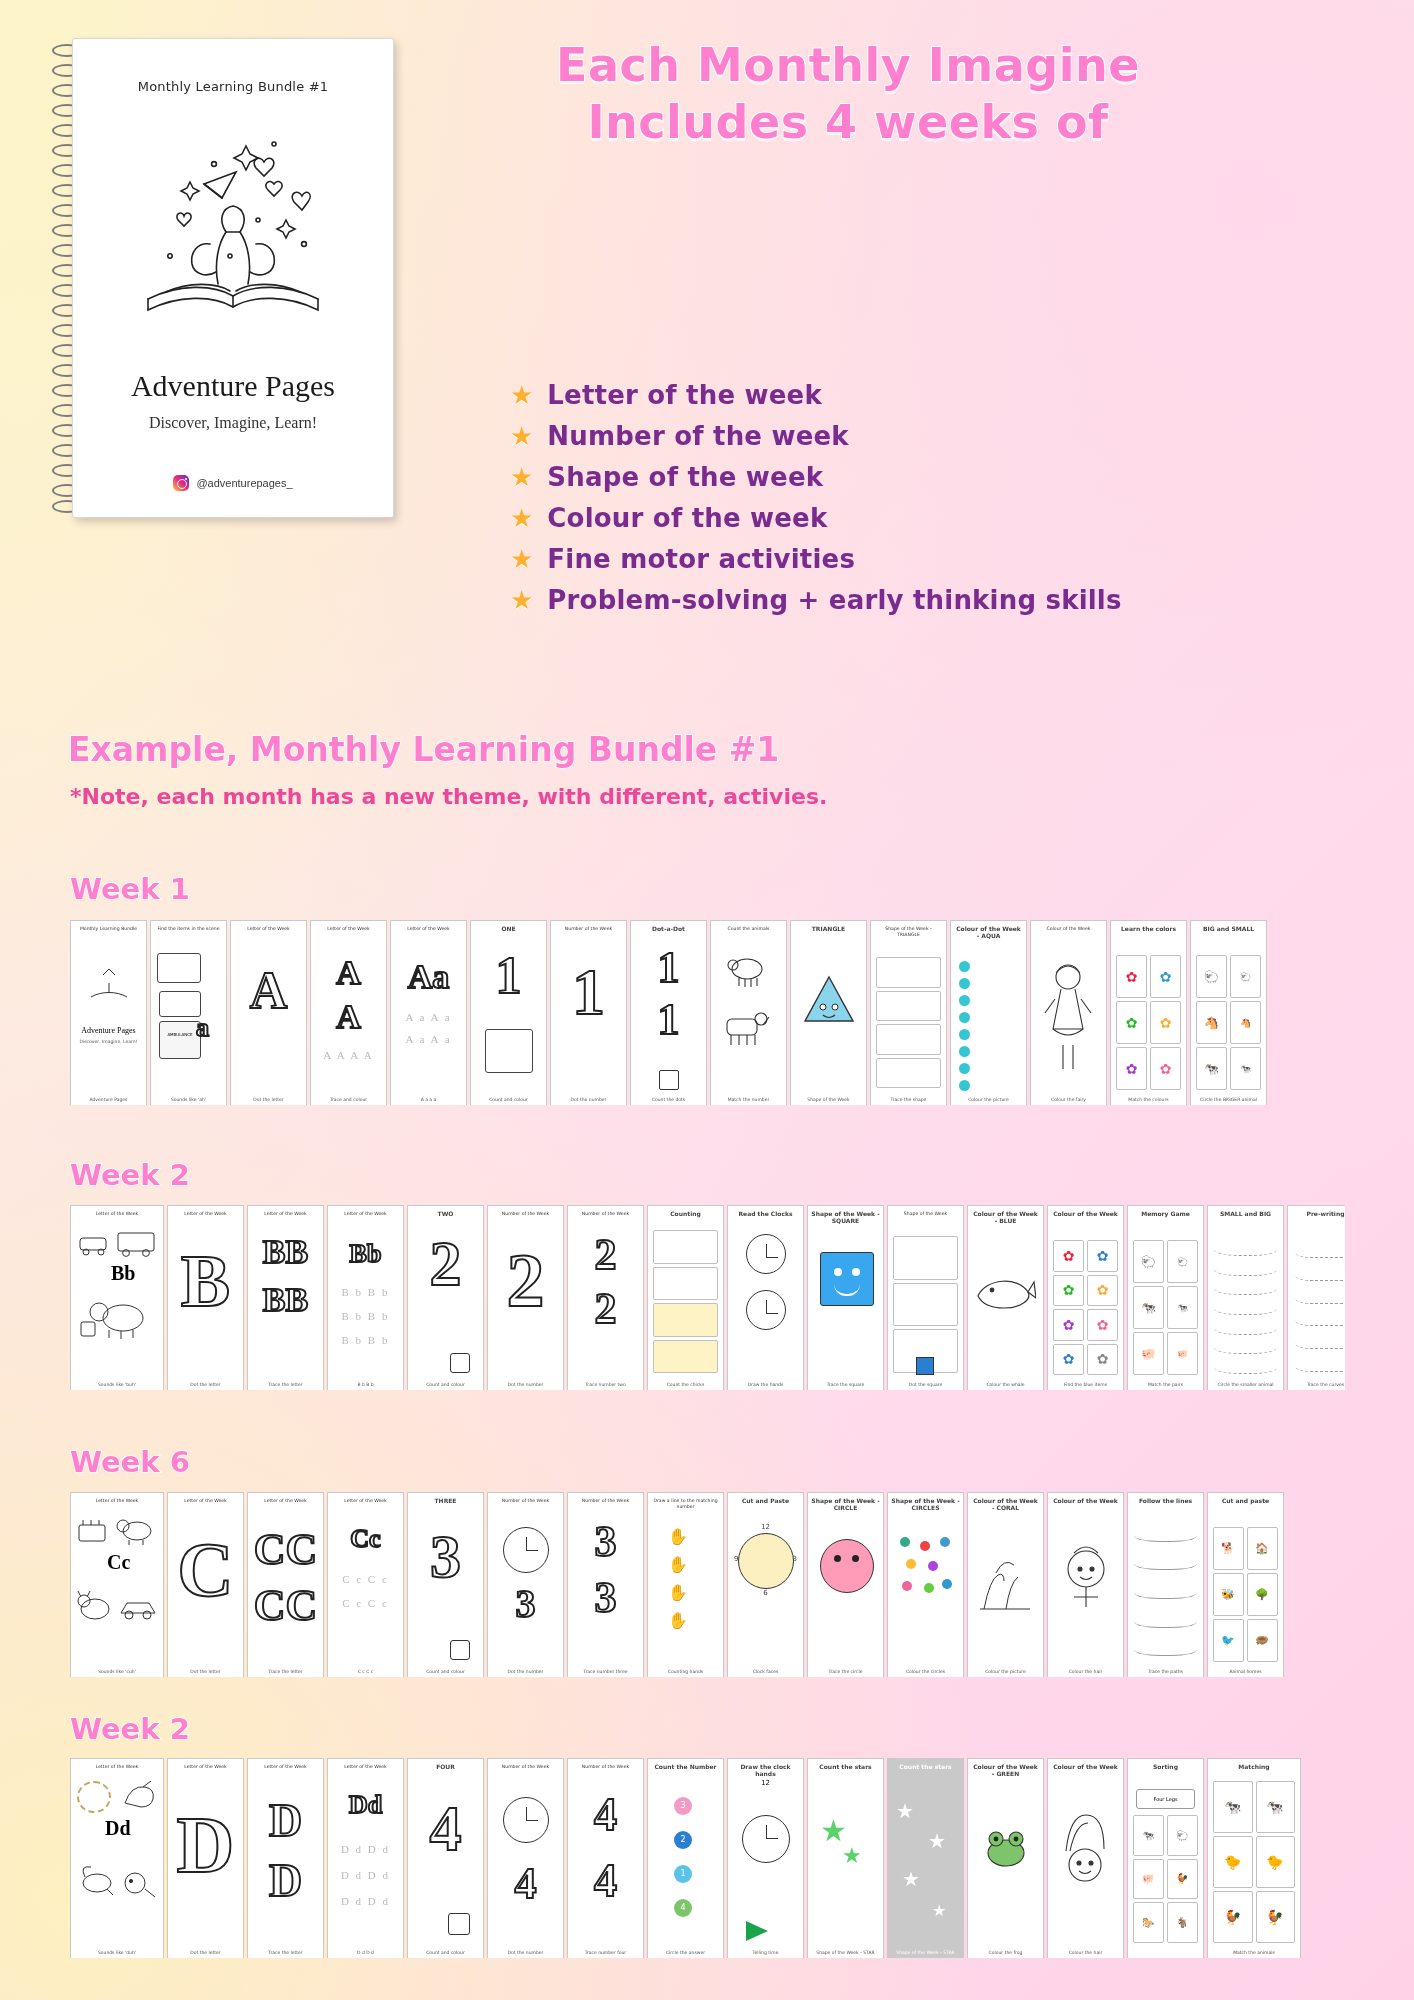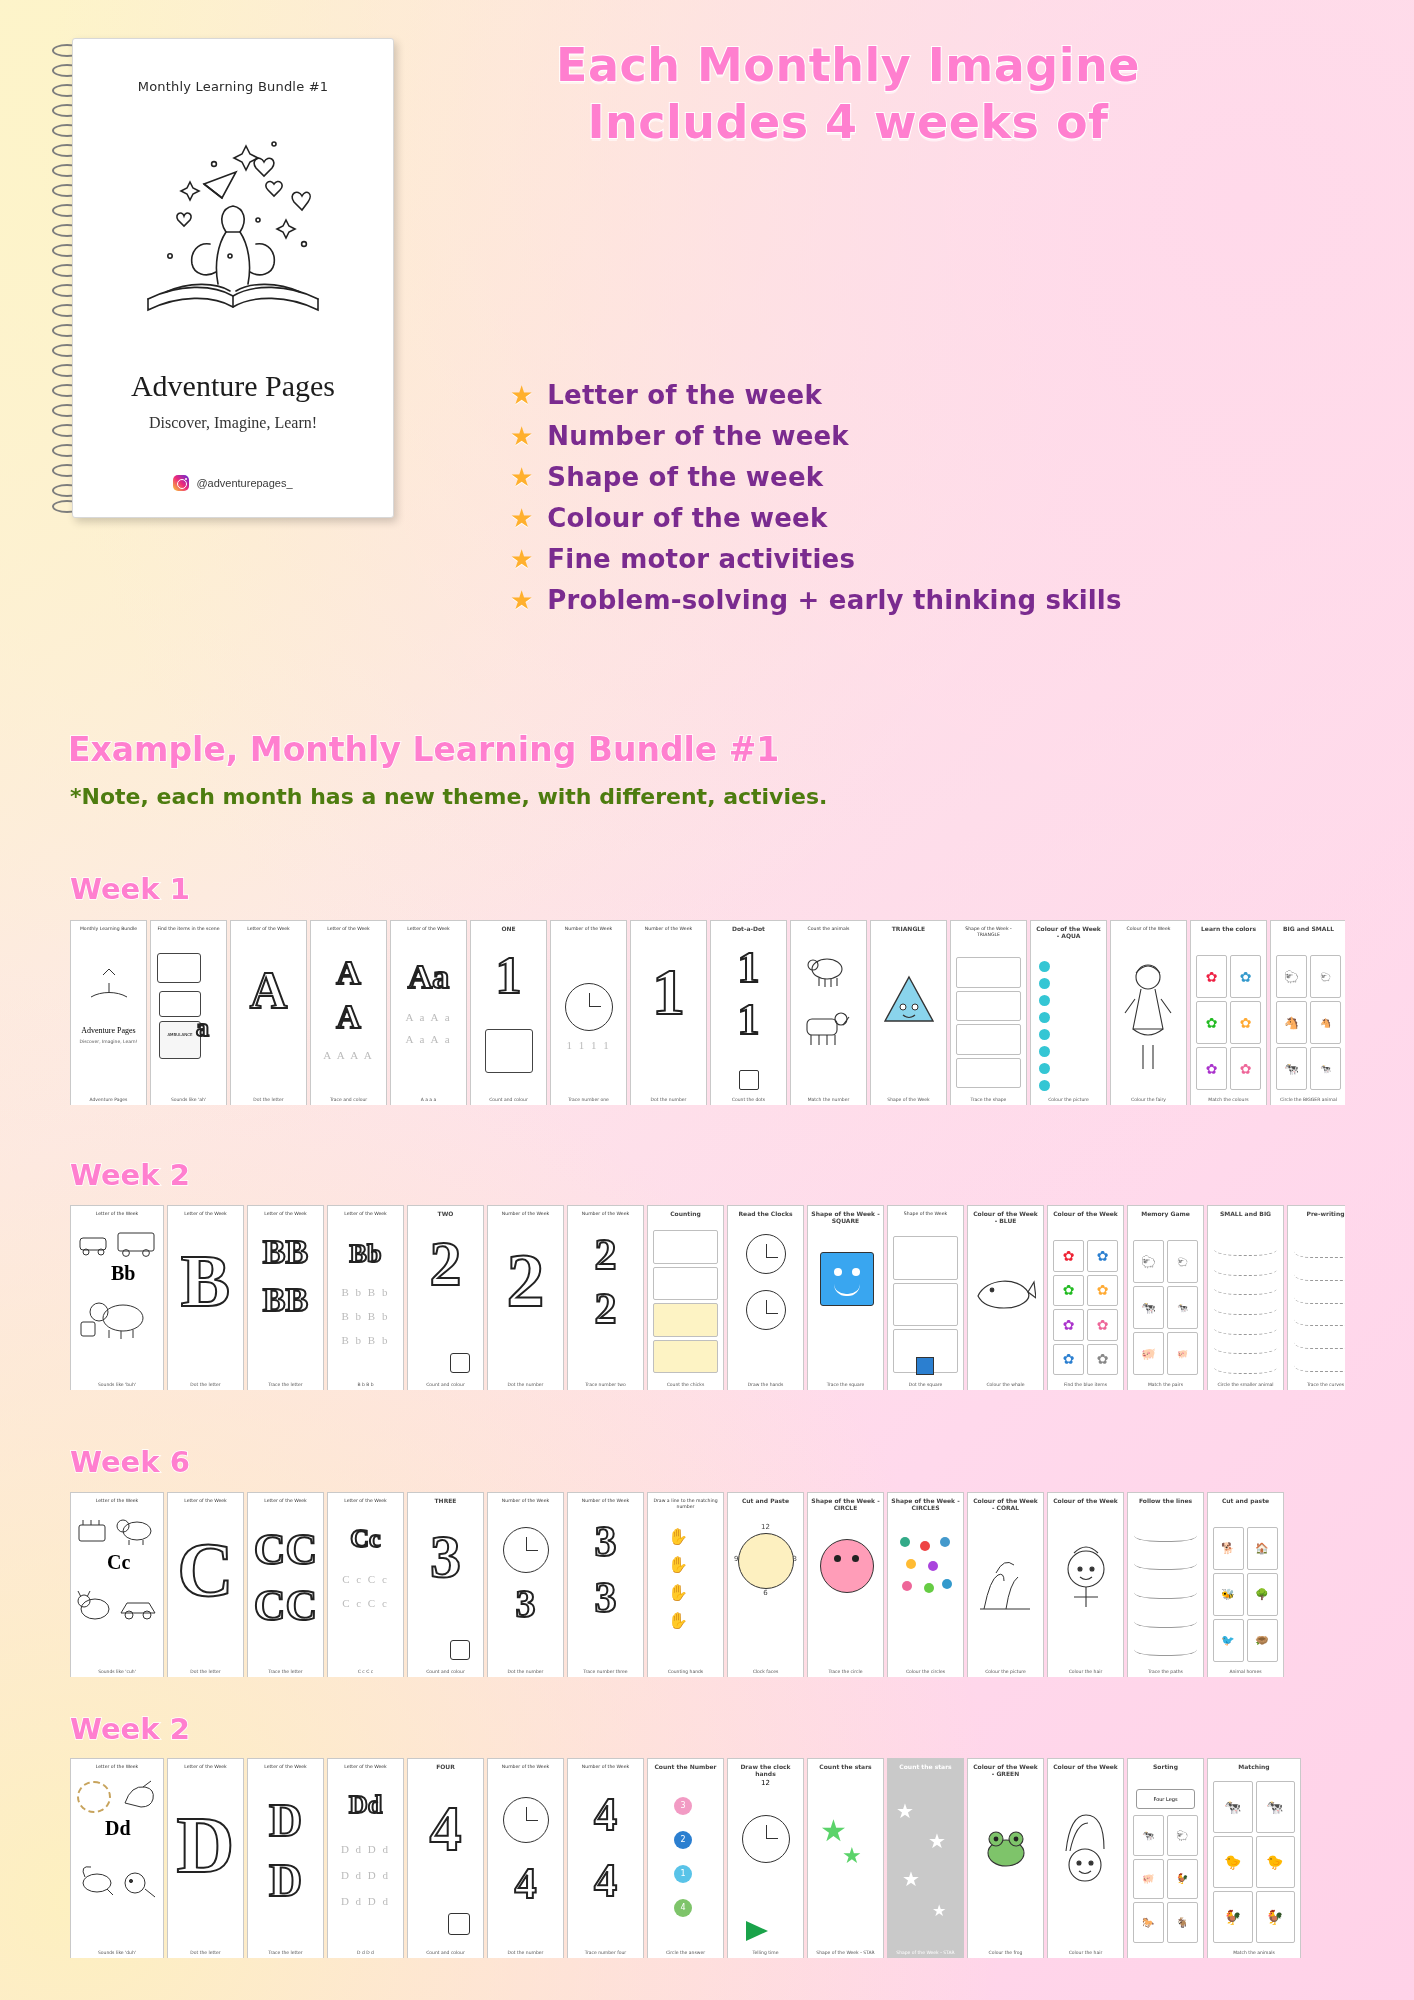--- a/index.html
+++ b/index.html
@@ -70,21 +70,21 @@
   }
 
   
   .example-h{
     position:absolute;left:68px;top:730px;
     font-family:"DejaVu Sans",sans-serif;font-weight:bold;font-size:33px;color:#ff7fcf;
     -webkit-text-stroke:1.6px #fff;paint-order:stroke fill;
   }
   .example-note{
     position:absolute;left:70px;top:784px;
-    font-family:"DejaVu Sans",sans-serif;font-weight:bold;font-size:22px;color:#4d7c0f;
+    font-family:"DejaVu Sans",sans-serif;font-weight:bold;font-size:22px;color:#ec4899;
   }
 
   
   .week-label{
     position:absolute;font-family:"DejaVu Sans",sans-serif;font-weight:bold;font-size:29px;
     color:#ff7fcf;-webkit-text-stroke:1.6px #fff;paint-order:stroke fill;left:70px;
   }
   .strip{
     position:absolute;left:70px;width:1275px;height:185px;display:flex;gap:3px;
     overflow:hidden;
@@ -283,26 +283,20 @@
     <div class="ftr">A a a a</div>
   </div>
 
   <div class="pg">
     <div class="cap">ONE</div>
     <div class="big" style="top:30px">1</div>
     <div style="position:absolute;left:14px;top:108px;width:46px;height:42px;border:1px solid #444;border-radius:3px;"></div>
     <div class="ftr">Count and colour</div>
   </div>
 
-  <div class="pg">
-    <div class="hd">Number of the Week</div>
-    <div class="clock"></div>
-    <div class="trace" style="top:118px">1 1 1 1</div>
-    <div class="ftr">Trace number one</div>
-  </div>
 
   <div class="pg">
     <div class="hd">Number of the Week</div>
     <div class="big" style="top:40px;font-size:66px">1</div>
     <div class="ftr">Dot the number</div>
   </div>
 
   <div class="pg">
     <div class="cap">Dot-a-Dot</div>
     <div class="big" style="top:26px;font-size:44px">1</div>

